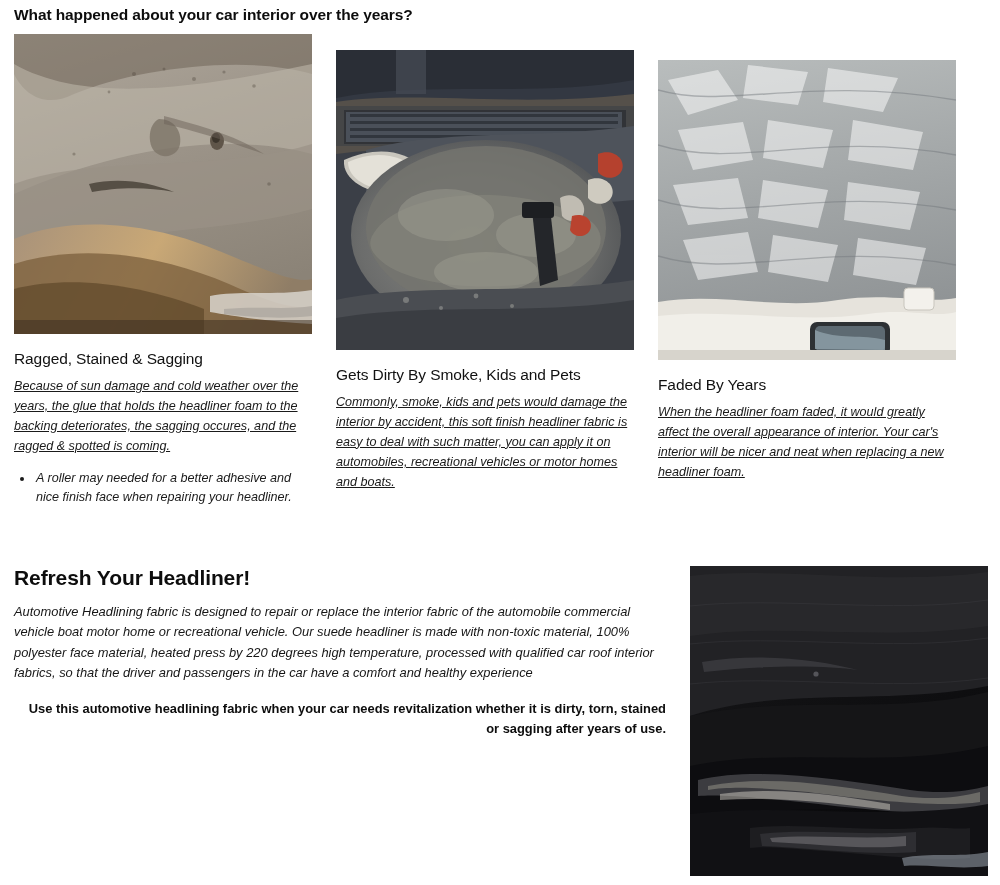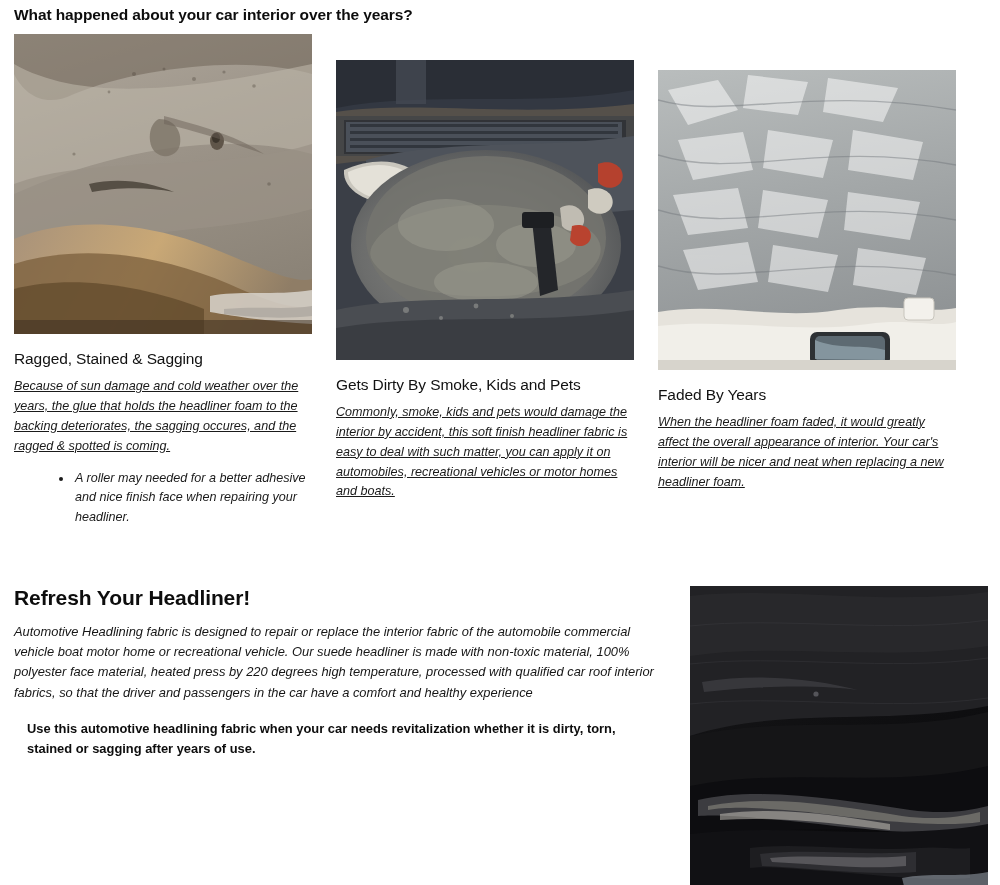--- a/index.html
+++ b/index.html
@@ -63,21 +63,20 @@
   .bullets {
     margin: 12px 0 0 0;
     padding-left: 20px;
   }
   .bullets li {
     font-size: 12.6px;
     line-height: 1.58;
     font-style: italic;
     color: #1a1a1a;
     padding-left: 2px;
-    margin-left: 39px;
   }
   .lower {
     display: flex;
     gap: 24px;
     align-items: flex-start;
     margin-top: 58px;
   }
   .lower-text {
     width: 652px;
     flex: 0 0 652px;
@@ -94,21 +93,22 @@
     line-height: 1.56;
     font-style: italic;
     color: #161616;
     margin: 12px 0 16px 0;
   }
   .lower-strong {
     font-size: 12.9px;
     line-height: 1.56;
     font-weight: bold;
     color: #0d0d0d;
-    margin: 13px;
+    margin: 0;
+    text-align: right;
   }
   .lower-photo {
     width: 298px;
     height: 310px;
     overflow: hidden;
     background: #1b1b1b;
     flex: 0 0 298px;
   }
   .lower-photo svg { display: block; width: 100%; height: 100%; }
 </style>

